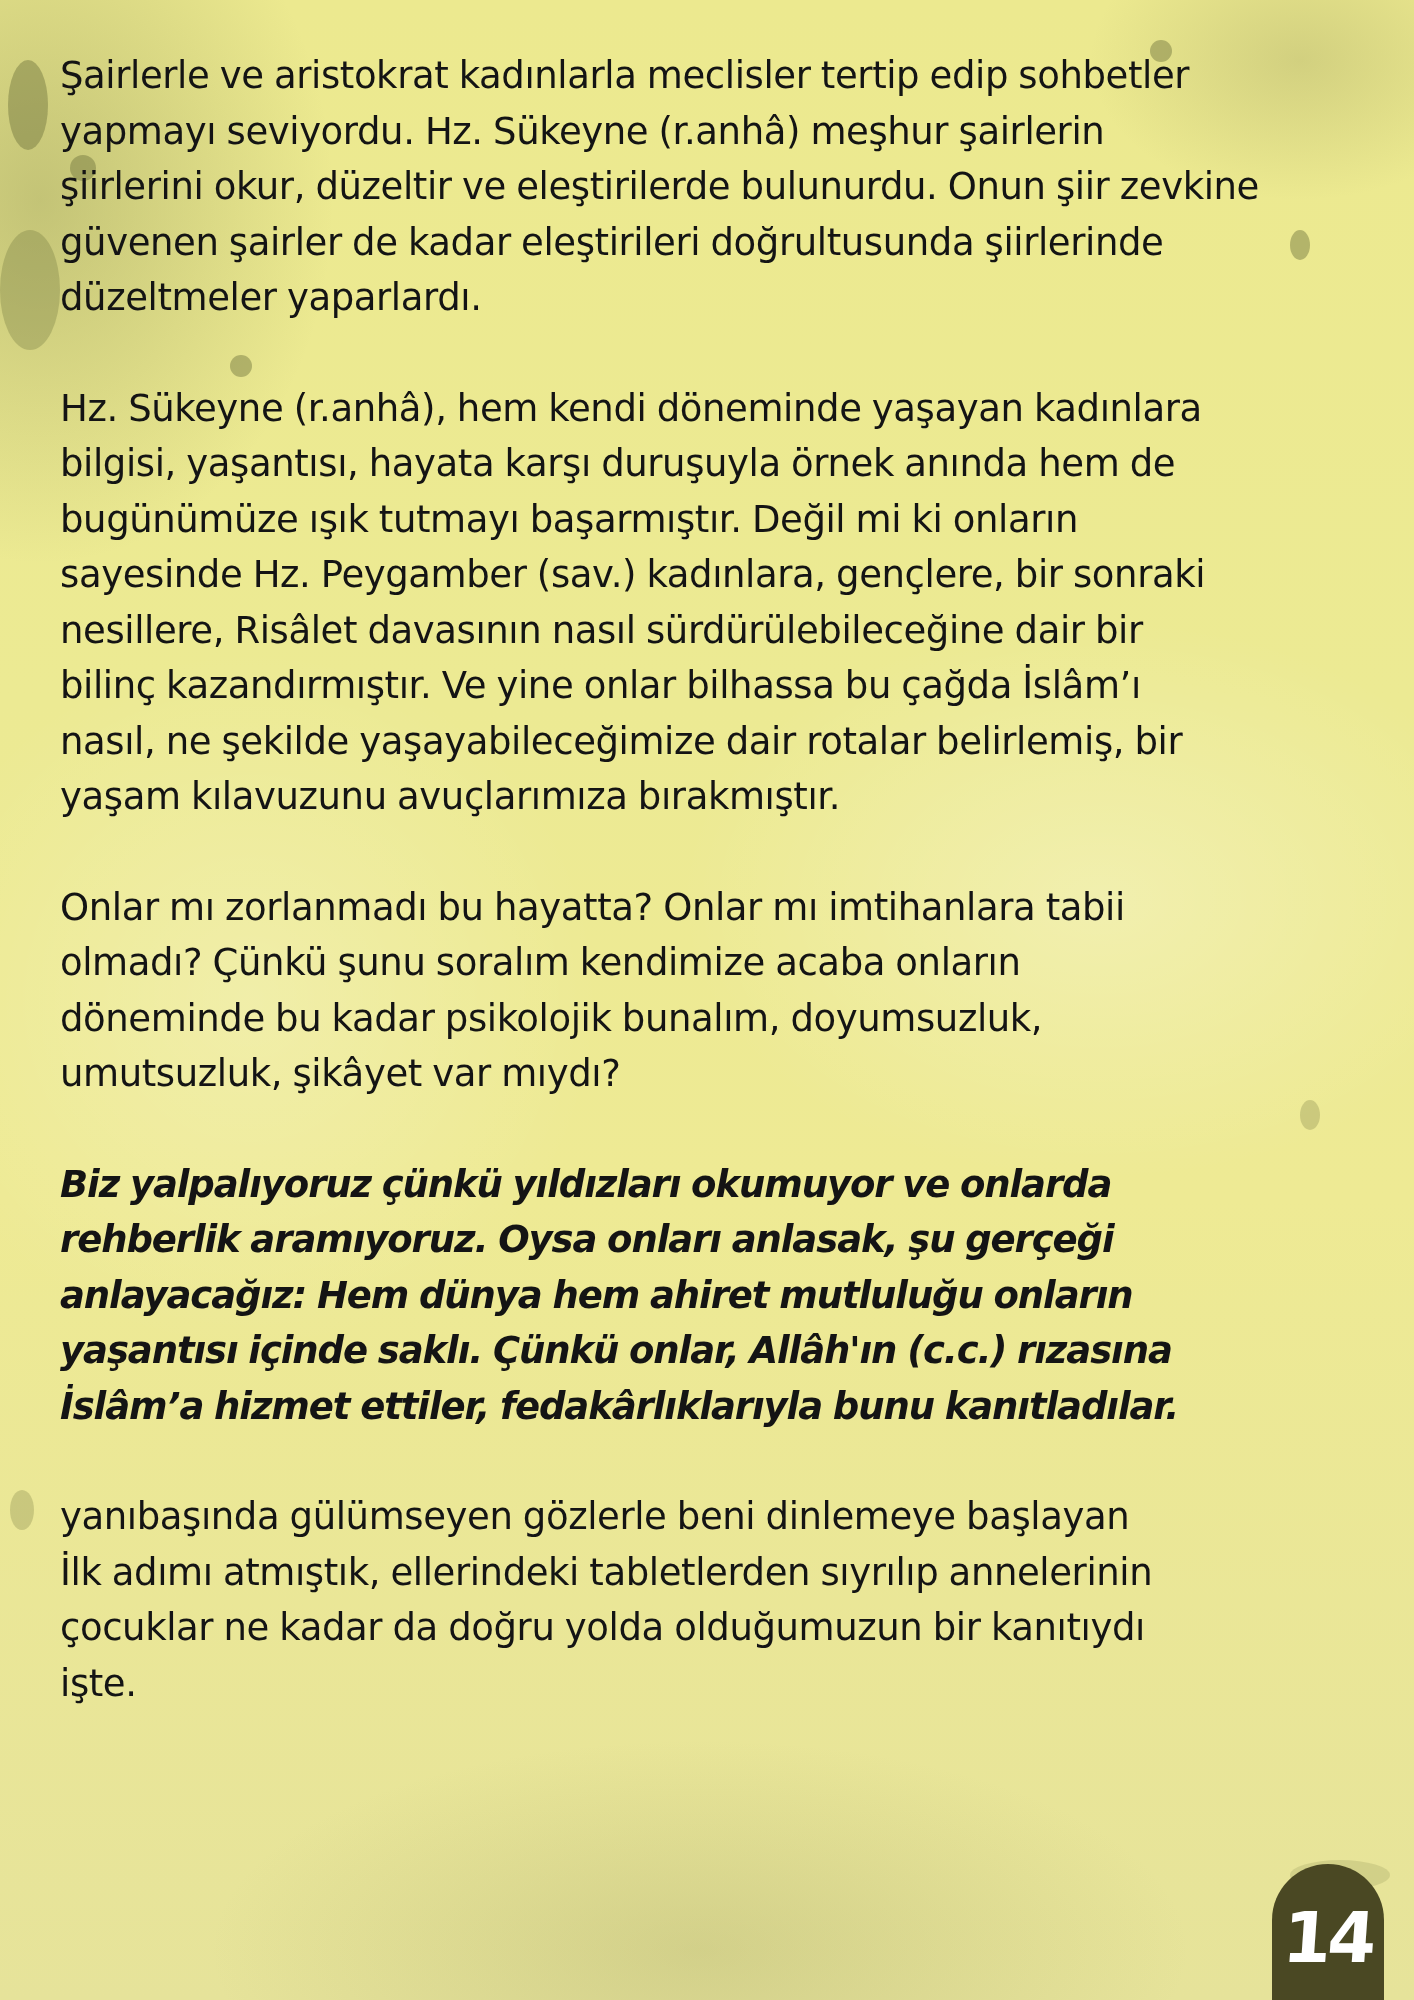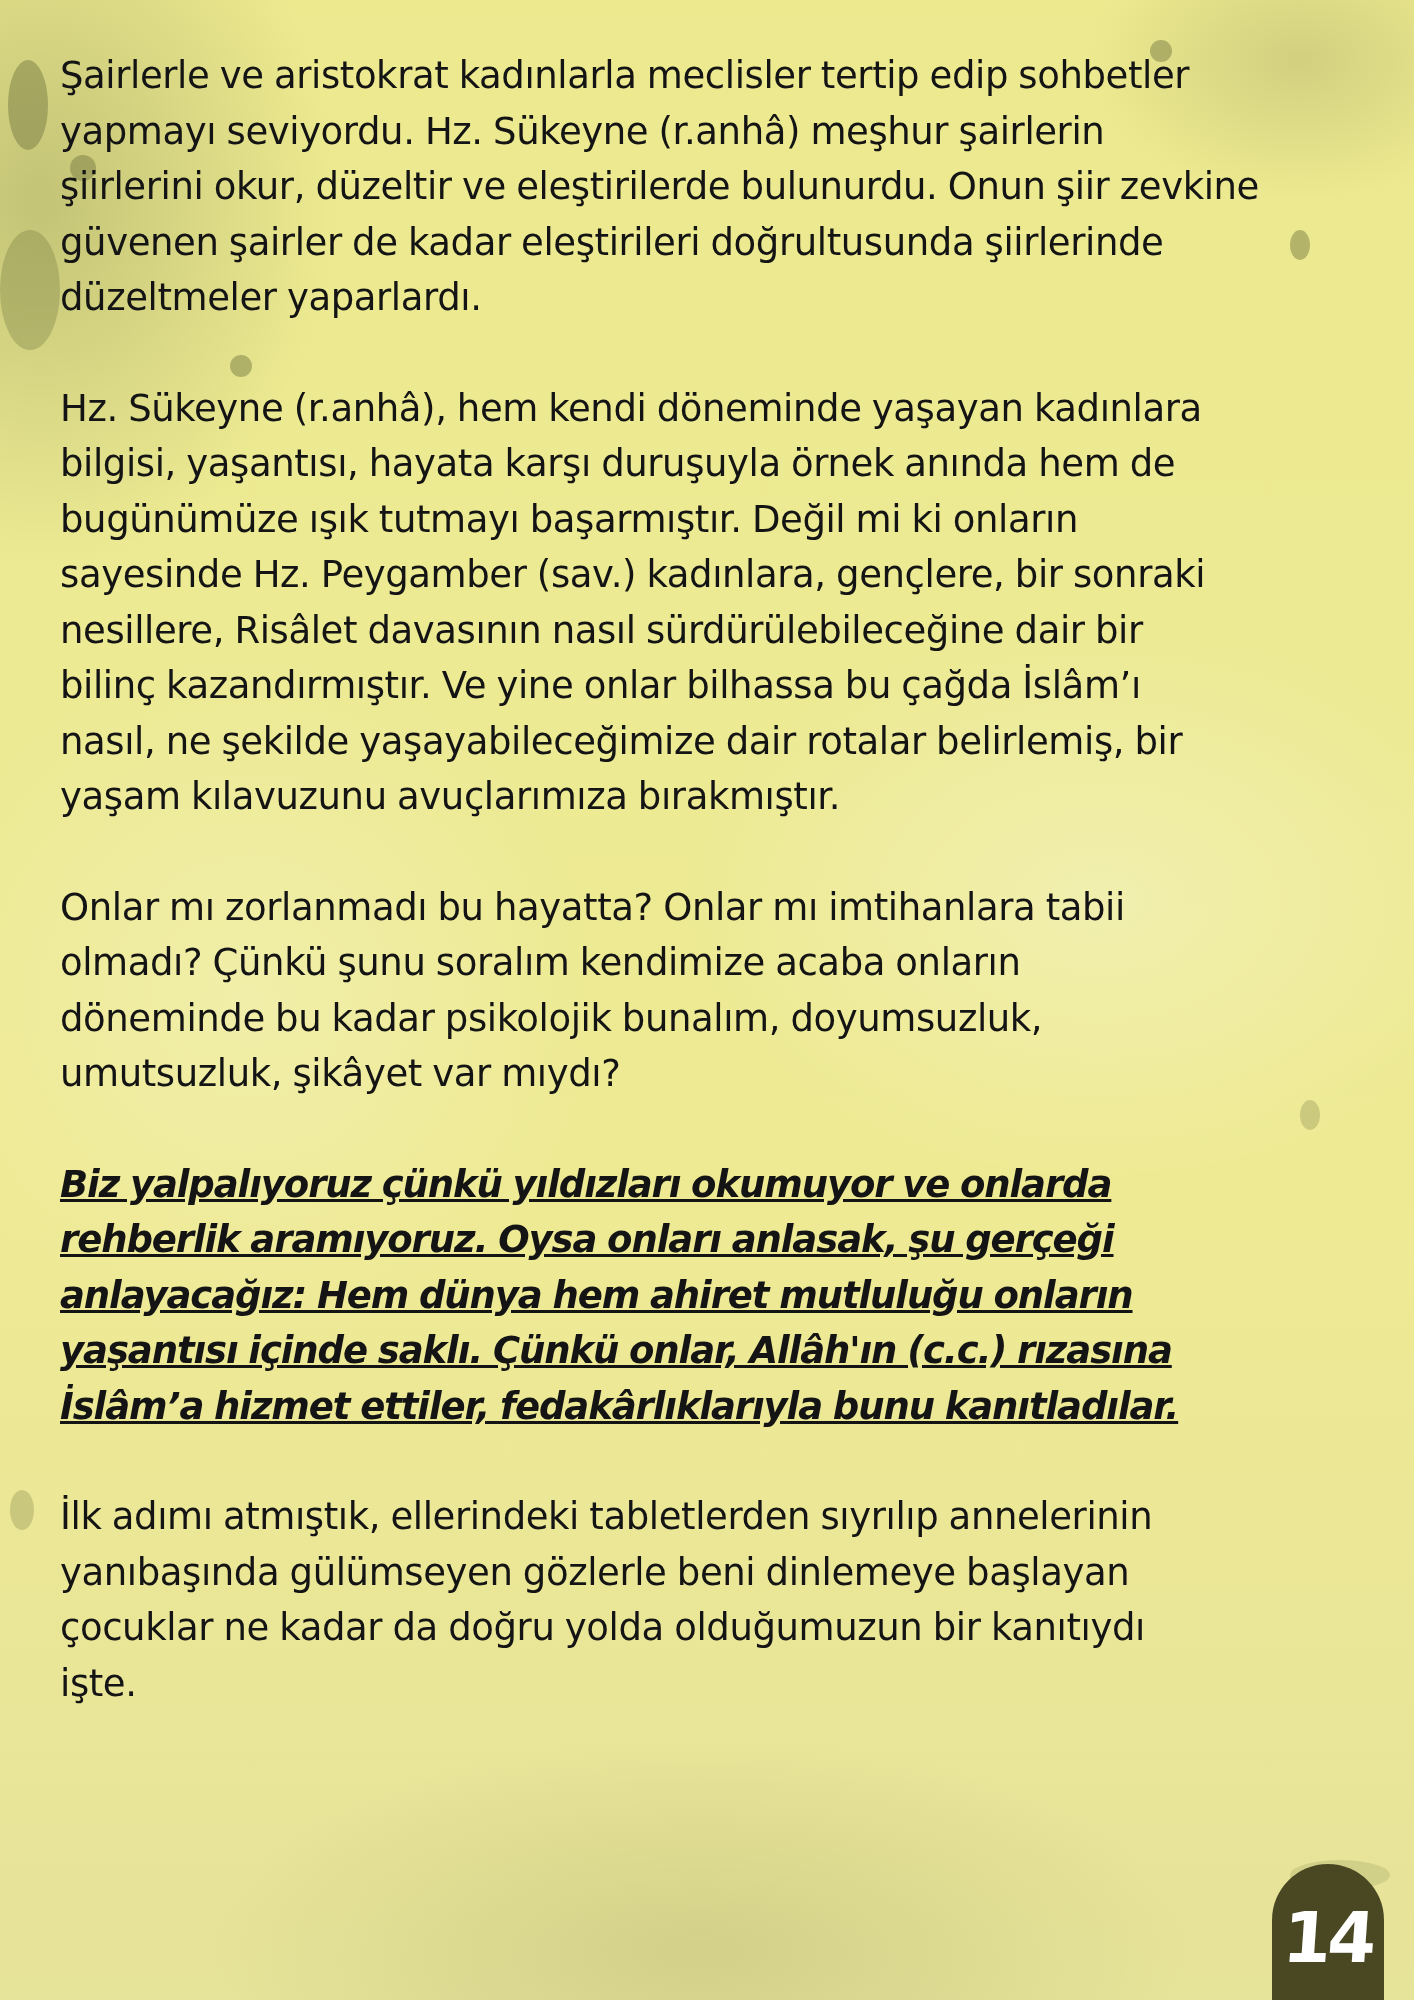--- a/index.html
+++ b/index.html
@@ -14,21 +14,21 @@
       linear-gradient(180deg, #ece98f 0%, #ecea93 35%, #eeea94 60%, #e6e39a 100%);
     font-family: "DejaVu Sans", sans-serif;
     color: #141414;
   }
   .page { position: absolute; left: 60px; top: 48px; width: 1300px; }
   .para {
     font-size: 37px; line-height: 55.5px; margin: 0 0 55px 0; letter-spacing: -0.4px;
     word-spacing: -1px;
   }
   .para .line { display: block; white-space: nowrap; }
-  .para.bold { font-weight: bold; font-style: oblique; letter-spacing: -1.1px; text-decoration: underline; }
+  .para.bold { font-weight: bold; font-style: oblique; letter-spacing: -1.1px; }
   .blot { position: absolute; border-radius: 50%; background: rgba(110,115,60,0.45); }
   .badge {
     position: absolute; left: 1272px; top: 1864px; width: 112px; height: 136px;
     background: #4a4823; border-radius: 56px 56px 0 0;
     display: flex; align-items: center; justify-content: center;
   }
   .badge span {
     color: #ffffff; font-family: "DejaVu Sans", sans-serif; font-weight: bold;
     font-size: 70px; letter-spacing: -4px; margin-top: 12px; transform: skewX(-4deg);
   }
@@ -73,22 +73,22 @@
     <span class="line">umutsuzluk, şikâyet var mıydı?</span>
   </p>
   <p class="para bold">
     <span class="line">Biz yalpalıyoruz çünkü yıldızları okumuyor ve onlarda</span>
     <span class="line">rehberlik aramıyoruz. Oysa onları anlasak, şu gerçeği</span>
     <span class="line">anlayacağız: Hem dünya hem ahiret mutluluğu onların</span>
     <span class="line">yaşantısı içinde saklı. Çünkü onlar, Allâh'ın (c.c.) rızasına</span>
     <span class="line">İslâm’a hizmet ettiler, fedakârlıklarıyla bunu kanıtladılar.</span>
   </p>
   <p class="para">
+    <span class="line">yanıbaşında gülümseyen gözlerle beni dinlemeye başlayan</span>
     <span class="line">İlk adımı atmıştık, ellerindeki tabletlerden sıyrılıp annelerinin</span>
-    <span class="line">yanıbaşında gülümseyen gözlerle beni dinlemeye başlayan</span>
     <span class="line">çocuklar ne kadar da doğru yolda olduğumuzun bir kanıtıydı</span>
     <span class="line">işte.</span>
   </p>
 </main>
 
 <div class="badge">
   <span>14</span>
 </div>
 
 </body></html>

